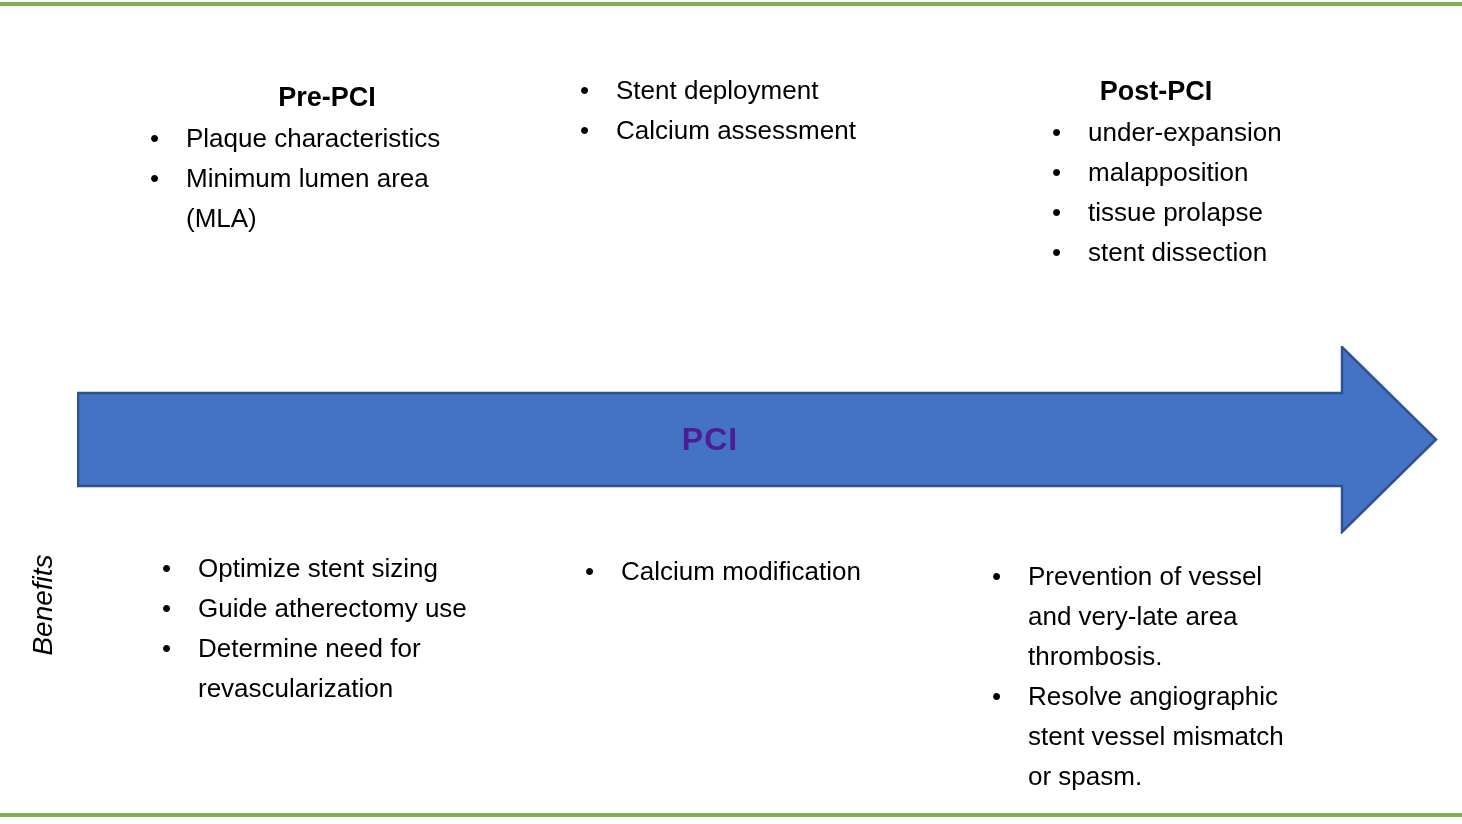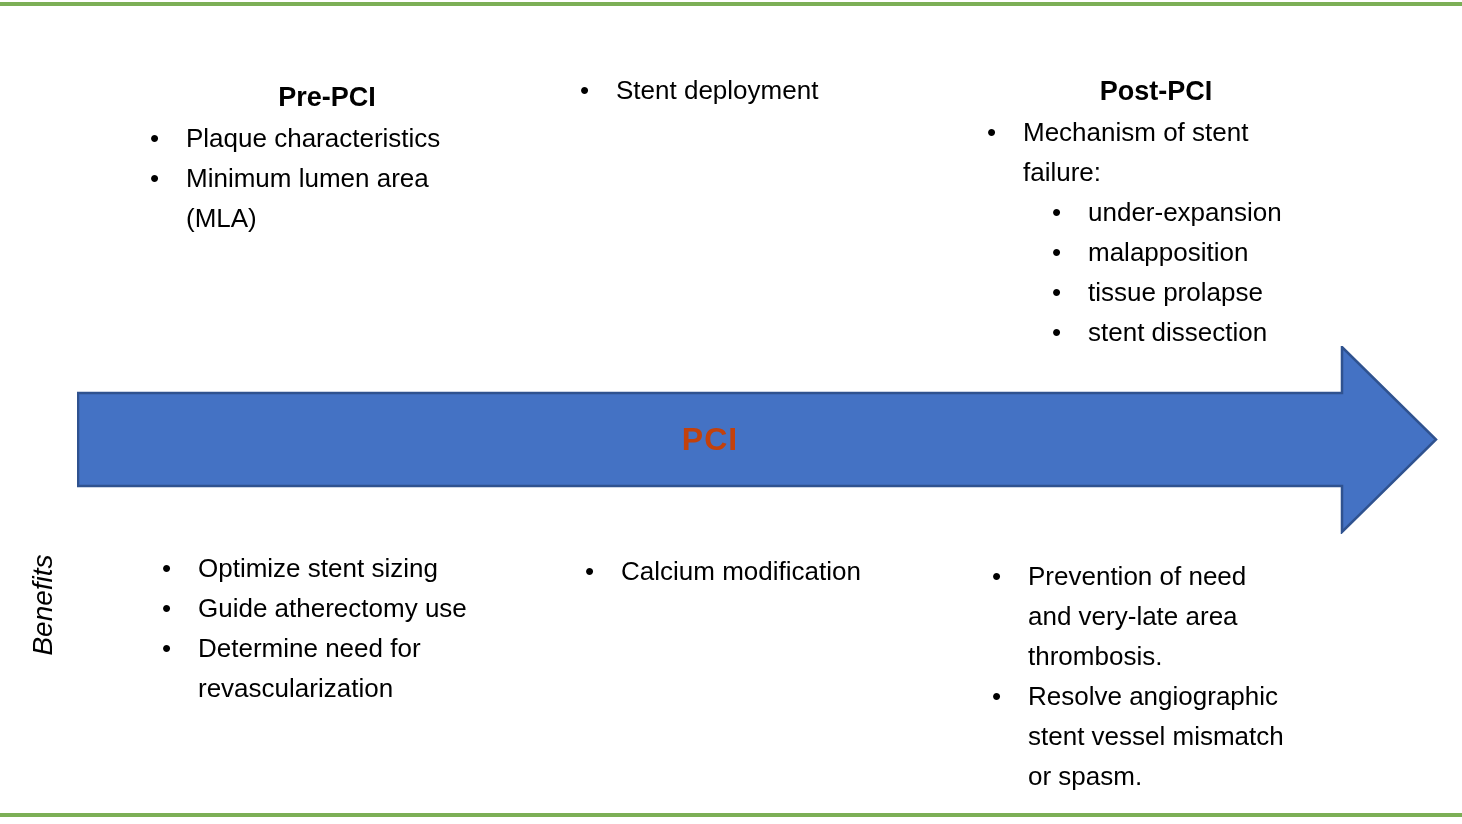--- a/index.html
+++ b/index.html
@@ -97,21 +97,21 @@
     position: absolute;
     left: 78px;
     top: 393px;
     width: 1264px;
     height: 93px;
     display: flex;
     align-items: center;
     justify-content: center;
     font-size: 32px;
     font-weight: bold;
-    color: #c2410c;
+    color: #4c1d95;
     letter-spacing: 1px;
   }
 
   .benefits-label {
     position: absolute;
     left: 43px;
     top: 605px;
     transform: translate(-50%, -50%) rotate(-90deg);
     font-size: 28px;
     font-style: italic;
@@ -137,31 +137,28 @@
         <span class="ln">(MLA)</span>
       </li>
     </ul>
   </section>
 
   <section class="col c2">
     <ul class="blist">
       <li>
         <span class="ln">Stent deployment</span>
       </li>
+      <li>
+        <span class="ln">Calcium assessment</span>
+      </li>
     </ul>
   </section>
 
   <section class="col c3">
     <h2>Post-PCI</h2>
-    <ul class="blist">
-      <li>
-        <span class="ln">Mechanism of stent</span>
-        <span class="ln">failure:</span>
-      </li>
-    </ul>
     <ul class="sublist">
       <li>under-expansion</li>
       <li>malapposition</li>
       <li>tissue prolapse</li>
       <li>stent dissection</li>
     </ul>
   </section>
 
   <svg class="arrow-svg" viewBox="0 0 1361 188" aria-hidden="true">
     <polygon points="1,47 1265,47 1265,1 1359,93.5 1265,186 1265,140 1,140" fill="#4472C4" stroke="#2F528F" stroke-width="2.5" stroke-linejoin="miter"></polygon>
@@ -189,21 +186,21 @@
     <ul class="blist">
       <li>
         <span class="ln">Calcium modification</span>
       </li>
     </ul>
   </section>
 
   <section class="col b3">
     <ul class="blist">
       <li>
-        <span class="ln">Prevention of need</span>
+        <span class="ln">Prevention of vessel</span>
         <span class="ln">and very-late area</span>
         <span class="ln">thrombosis.</span>
       </li>
       <li>
         <span class="ln">Resolve angiographic</span>
         <span class="ln">stent vessel mismatch</span>
         <span class="ln">or spasm.</span>
       </li>
     </ul>
   </section>

